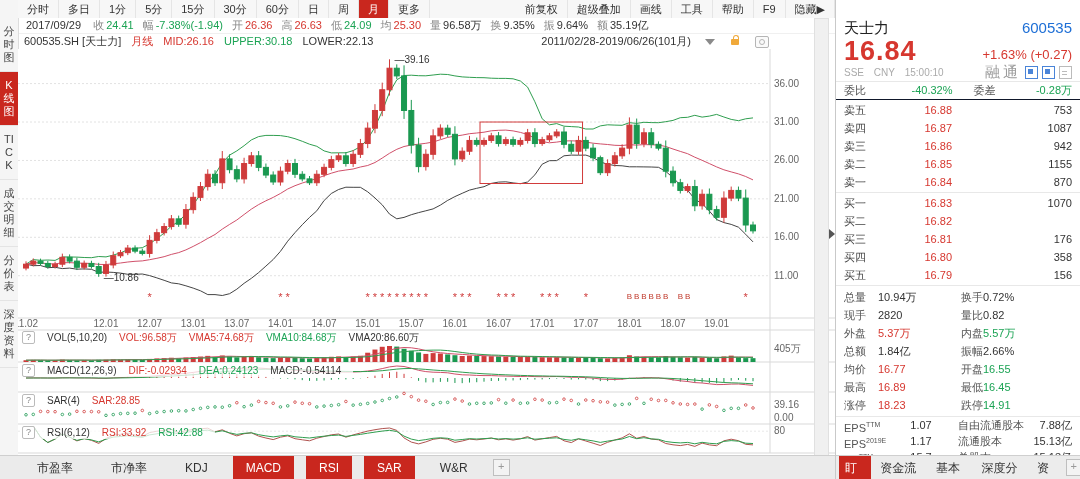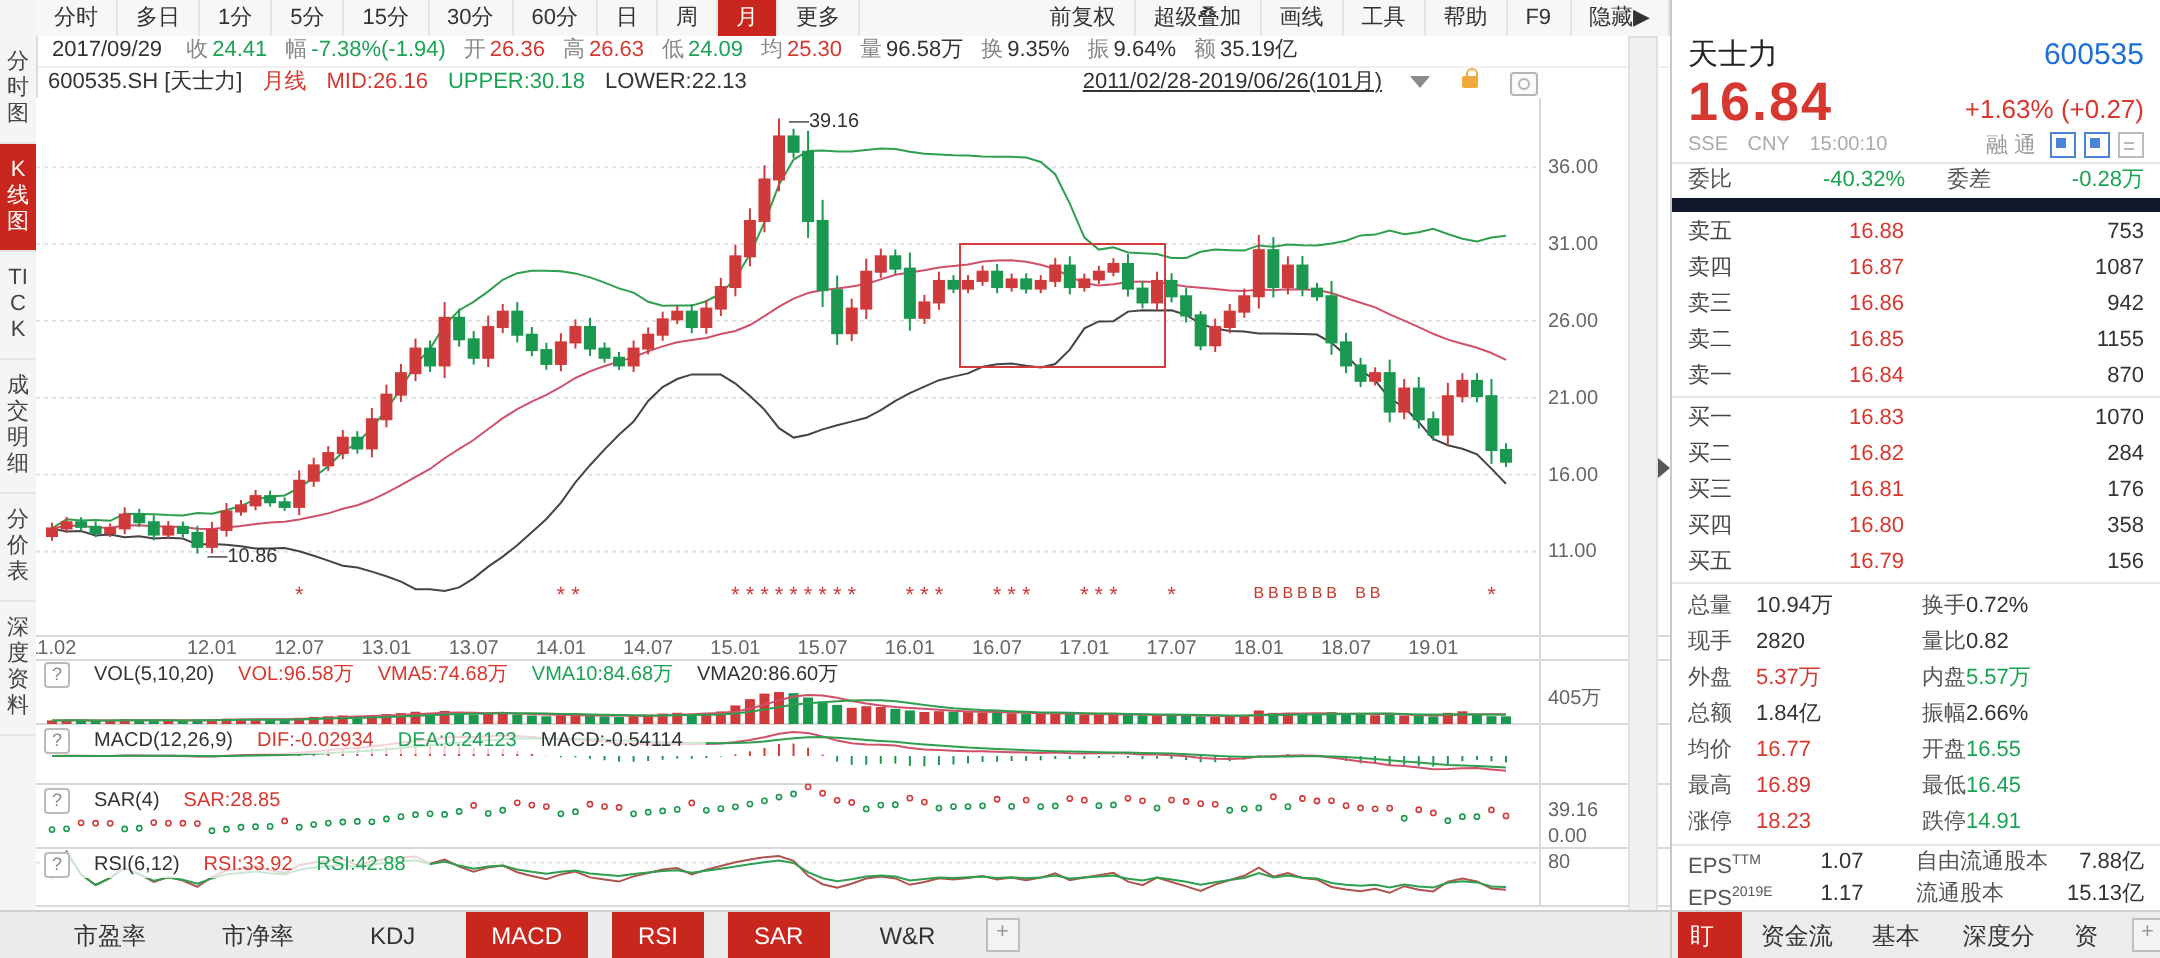--- a/index.html
+++ b/index.html
@@ -14,21 +14,21 @@
   .tb-tab.active{background:#c9271e;color:#fff}
   .tb-spacer{flex:1;border:none}
   
   .infobar{position:absolute;left:18px;top:18px;width:817px;height:15px;line-height:15px;
            background:#fff;border-bottom:1px solid #f0f0f0;white-space:nowrap;padding-left:6px;overflow:hidden}
   .infobar .lbl{color:#888;margin-left:9px}
   .infobar .val{margin-left:2px}
   
   .indheader{position:absolute;left:18px;top:33px;width:817px;height:16px;line-height:16px;white-space:nowrap;padding-left:6px}
   .indheader span{margin-right:10px}
-  .range-box{position:absolute;right:82px;top:0;color:#333;text-decoration:underline}
+  .range-box{position:absolute;right:82px;top:0;color:#333;}
   .tri-down{display:inline-block;width:0;height:0;border-left:5px solid transparent;border-right:5px solid transparent;
             border-top:6px solid #8a8a8a;margin-left:4px;vertical-align:middle}
   .lock{display:inline-block;width:8px;height:6px;background:#f0a93a;border-radius:1px;position:relative;margin-left:6px;vertical-align:baseline}
   .lock:before{content:"";position:absolute;left:2px;top:-4px;width:4px;height:4px;border:1px solid #f0a93a;border-bottom:none;border-radius:3px 3px 0 0}
   .cam-icon{position:absolute;right:62px;top:3px;width:12px;height:10px;border:1px solid #b5b5b5;border-radius:2px;background:#fafafa}
   .cam-icon:before{content:"";position:absolute;left:3px;top:2px;width:4px;height:4px;border:1px solid #b5b5b5;border-radius:50%}
   
   .sidebar{position:absolute;left:0;top:18px;width:18px;height:437px;background:#f5f5f5;border-right:1px solid #ddd}
   .sb-item{width:14px;padding:7px 2px;text-align:center;line-height:13px;color:#444;border-bottom:1px solid #e4e4e4;word-break:break-all}
   .sb-item.active{background:#c9271e;color:#fff}
@@ -53,25 +53,25 @@
                box-sizing:border-box;overflow:hidden}
   .qp-name-row{display:flex;justify-content:space-between;padding:19px 8px 0;height:18px;line-height:18px}
   .qp-name{font-size:15px;color:#222}
   .qp-code{font-size:15px}
   .qp-price-row{display:flex;justify-content:space-between;align-items:flex-end;padding:0 8px;height:28px}
   .qp-price{font-size:27px;font-weight:bold;line-height:28px;letter-spacing:1px}
   .qp-change{font-size:13px;font-weight:normal;padding-bottom:3px}
   .qp-sub{display:flex;justify-content:space-between;align-items:center;color:#aaa;font-size:10px;
           padding:0 8px 2px;height:14px;border-bottom:1px solid #e8e8e8}
   .qp-sub .lft span{margin-right:7px}
-  .qp-badges{display:flex;align-items:center;gap:4px;color:#9a9a9a;font-size:11px}
+  .qp-badges{display:flex;align-items:center;gap:4px;color:#9a9a9a;font-size:15px}
   .ic-sq{display:inline-block;width:11px;height:11px;border:1px solid #4a84d8;position:relative}
   .ic-sq:before{content:"";position:absolute;left:2px;top:2px;width:5px;height:5px;background:#4a84d8}
   .ic-sq.gray{border-color:#bbb}.ic-sq.gray:before{background:#bbb;width:5px;height:1px;top:4px;box-shadow:0 3px 0 #bbb}
-  .qp-weibi{display:flex;height:17px;line-height:17px;padding:0 8px;border-bottom:7px solid #0f172a}
+  .qp-weibi{display:flex;height:17px;line-height:17px;padding:0 8px;border-bottom:1px solid #0f172a}
   .qp-weibi .wl{color:#555;width:32px}
   .qp-weibi .wv{flex:1;text-align:right}
   .qp-weibi .wl2{color:#555;margin-left:21px}
   .ord-row{display:flex;height:18px;line-height:18px;padding:0 8px}
   .ord-lbl{width:36px;color:#444}
   .ord-price{width:72px;text-align:right}
   .ord-vol{flex:1;text-align:right;color:#333}
   .sells,.buys{border-bottom:1px solid #e8e8e8;padding:1px 0}
   .stat-row{display:flex;height:18px;line-height:18px;padding:0 8px}
   .stat-row .sl{color:#555;width:34px}
@@ -809,21 +809,20 @@
     </div>
   <div class="buys" id="qp-buys">
       <div class="ord-row">
         <span class="ord-lbl">买一</span>
         <span class="ord-price c-red">16.83</span>
         <span class="ord-vol">1070</span>
       </div>
       <div class="ord-row">
         <span class="ord-lbl">买二</span>
         <span class="ord-price c-red">16.82</span>
-        <span class="ord-vol">284</span>
       </div>
       <div class="ord-row">
         <span class="ord-lbl">买三</span>
         <span class="ord-price c-red">16.81</span>
         <span class="ord-vol">176</span>
       </div>
       <div class="ord-row">
         <span class="ord-lbl">买四</span>
         <span class="ord-price c-red">16.80</span>
         <span class="ord-vol">358</span>

